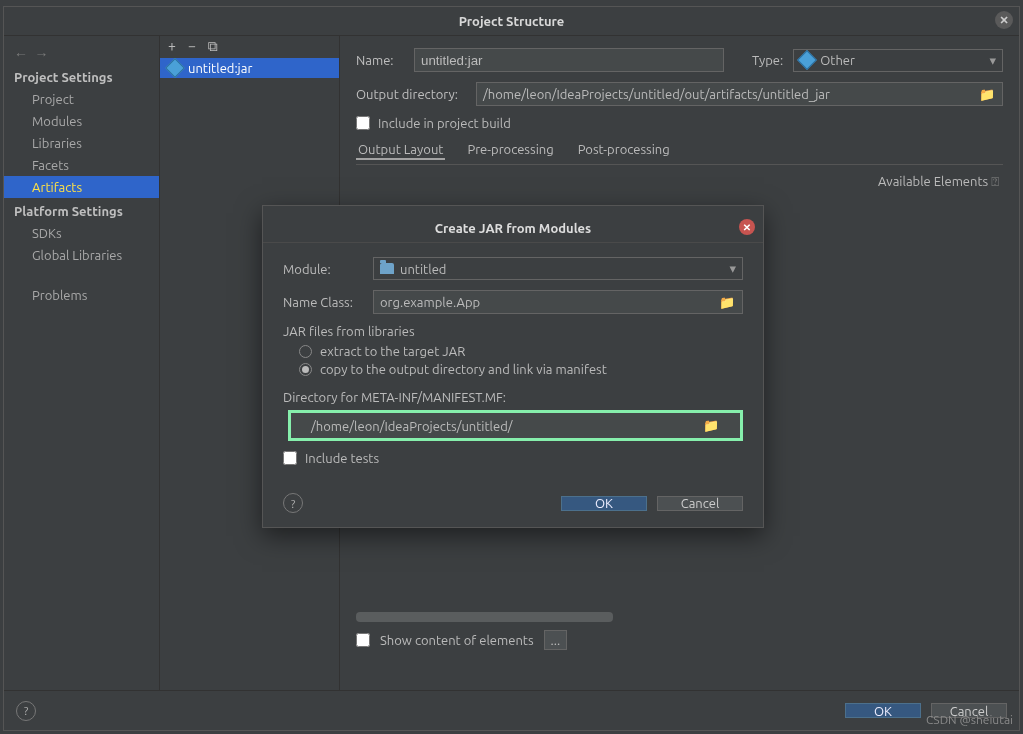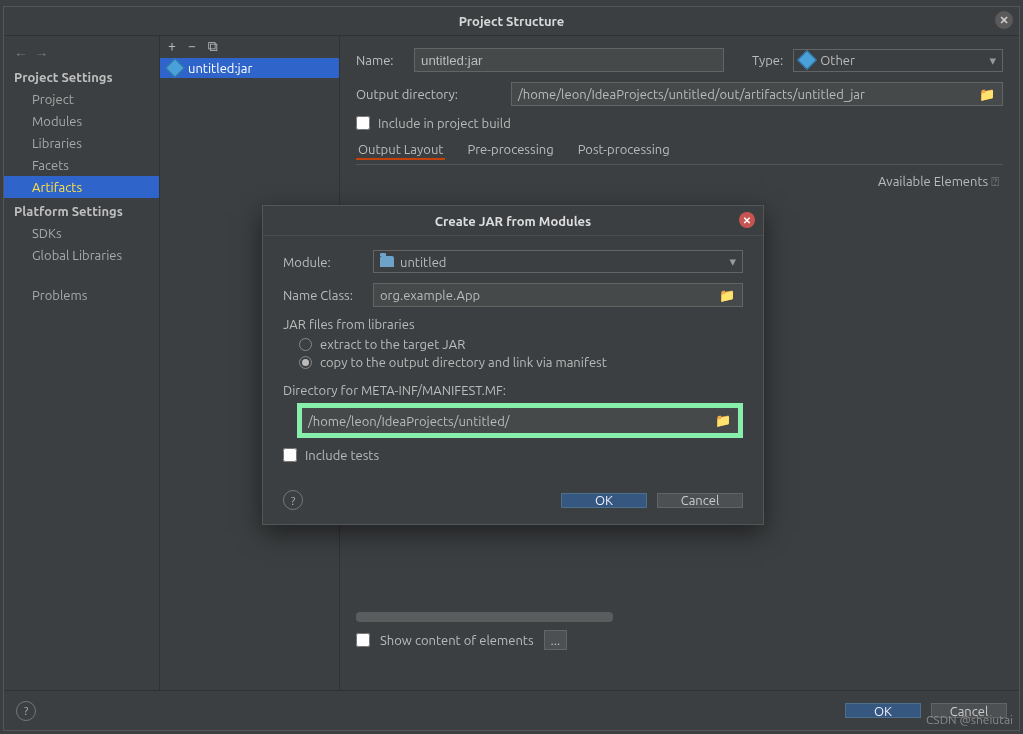--- a/index.html
+++ b/index.html
@@ -100,34 +100,34 @@
 }
 .row { display: flex; align-items: center; gap: 10px; margin-bottom: 10px;}
 .label { width: 110px; color:#bfbfbf; }
 .input {
   background: #45494a;
   border: 1px solid #646464;
   color: #bbb;
   padding: 3px 6px;
   height: 24px;
 }
-.input.wide { flex: 1; margin-left: 35px; }
+.input.wide { flex: 1; }
 .dropdown {
   background: #3c3f41;
   border: 1px solid #646464;
   padding: 3px 6px;
   display: flex;
   align-items: center;
   gap: 6px;
   color:#bbb;
 }
 .checkbox-row { display:flex; align-items:center; gap:8px; margin:6px 0;}
 .tabs { display:flex; gap: 20px; margin-top:10px; border-bottom:1px solid #555; padding-bottom:4px;}
 .tab { color:#bbb; padding:2px 2px; cursor:pointer; }
-.tab.active { border-bottom:2px solid #c2410c; }
+.tab.active { border-bottom:2px solid #a3a3a3; }
 .avail { position:absolute; right:20px; top:138px; color:#bbb;}
 .scrollbar { position:absolute; bottom:68px; left:16px; right:20px; height:10px; background:#3c3f41;}
 .scrollbar .thumb { height:10px; width:40%; background:#5a5d5e; border-radius:4px;}
 .show-row { position:absolute; bottom:40px; left:16px; display:flex; align-items:center; gap:10px;}
 .small-btn { background:#4c5052; border:1px solid #646464; padding:2px 6px; color:#bbb; cursor:pointer;}
 .footer {
   height: 40px;
   display:flex; align-items:center; justify-content:flex-start;
   gap:10px;
   padding: 0 12px;
@@ -155,20 +155,21 @@
   background:#3c3f41;
   border:1px solid #555;
   box-shadow: 0 8px 24px rgba(0,0,0,.5);
 }
 .modal .mtitle {
   height:30px;
   display:flex;align-items:center;justify-content:center;
   font-weight:bold;color:#ddd;
   position:relative;
   border-bottom:1px solid #4a4a4a;
+  margin-top:7px;
 }
 .modal .mtitle .mclose {
   position:absolute; right:8px; top:6px;
   width:16px;height:16px;border-radius:8px;
   background:#c75450;color:#fff;
   display:flex;align-items:center;justify-content:center;font-size:10px;
   cursor:pointer;
 }
 .modal .mbody { padding:14px 20px 14px 20px;}
 .modal .mrow { display:flex; align-items:center; gap:10px; margin-bottom:10px;}
@@ -182,22 +183,22 @@
   flex:1; background:#45494a;border:1px solid #646464;padding:3px 6px;height:24px;color:#bbb;
   display:flex;align-items:center;
 }
 .modal .minput .browse{margin-left:auto;color:#888;}
 .modal .section-title{color:#bbb;margin:8px 0 6px;}
 .modal .radio-row{display:flex;align-items:center;gap:8px;margin:4px 0 4px 16px;color:#bbb;}
 .modal .radio{width:13px;height:13px;border-radius:50%;border:1px solid #888;display:inline-flex;align-items:center;justify-content:center;}
 .modal .radio.sel::after{content:"";width:7px;height:7px;border-radius:50%;background:#bbb;}
 .modal .dirlabel{color:#bbb;margin:14px 0 6px;}
 .modal .dirinput{
-  border:5px solid #86efac;background:#45494a;padding:5px 6px;color:#bbb;
-  display:flex;align-items:center;margin:0 0 10px 14px;
+  border:3px solid #86efac;background:#45494a;padding:5px 20px;color:#bbb;
+  display:flex;align-items:center;margin:0 0 10px 5px;
 }
 .modal .dirinput .browse{margin-left:auto;color:#888;}
 .modal .mfooter{display:flex;align-items:center;padding:8px 20px 14px;gap:10px;}
 .modal .mfooter .spacer{flex:1;}
 .dia-icon{width:14px;height:14px;transform:rotate(45deg);background:#4aa0d8;border:1px solid #2b6f9f;display:inline-block;}
 .folder-icon{width:14px;height:11px;background:#6ea3c9;border-radius:2px 2px 0 0;display:inline-block;position:relative;}
 .folder-icon::before{content:"";position:absolute;top:-3px;left:0;width:6px;height:3px;background:#6ea3c9;border-radius:1px 1px 0 0;}
 .watermark{position:absolute;right:10px;bottom:8px;color:#8a8a8a;font-size:12px;pointer-events:none;}
 input[type=checkbox]{width:14px;height:14px;accent-color:#555;}
 </style>

